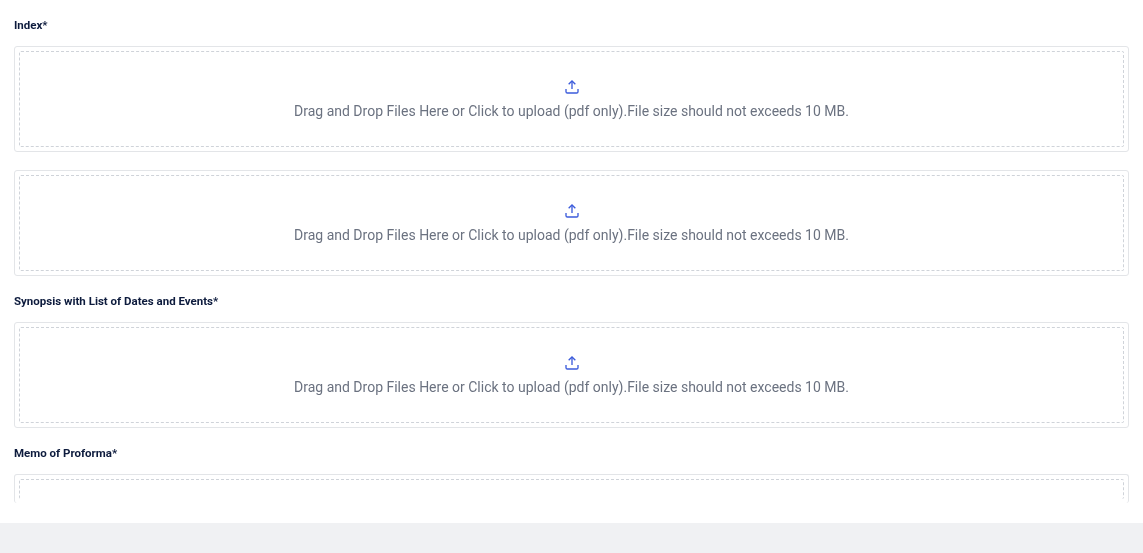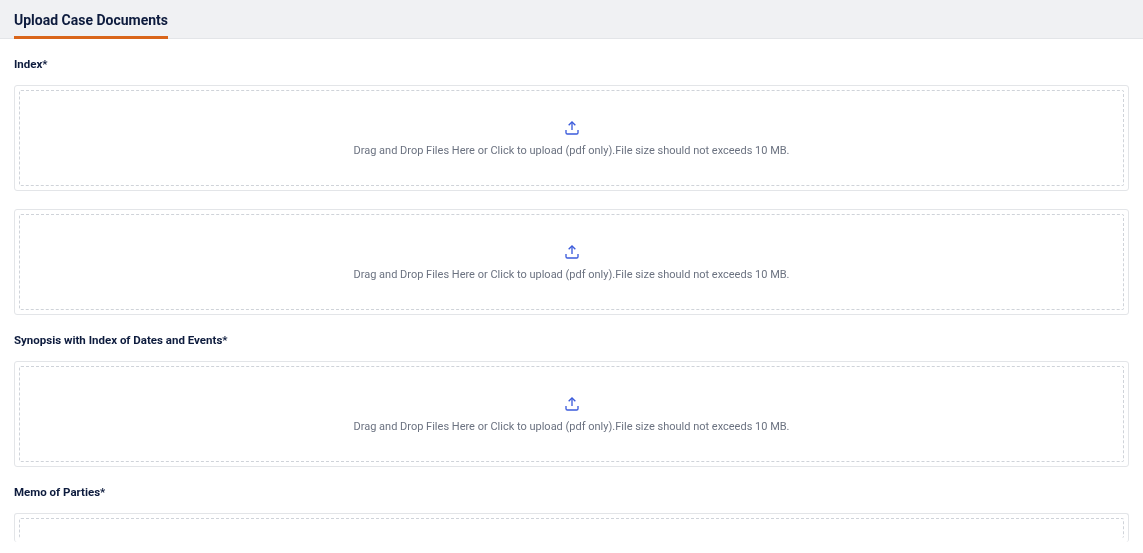--- a/index.html
+++ b/index.html
@@ -67,39 +67,36 @@
       margin-bottom: 4px;
     }
     .upload-icon svg {
       width: 16px;
       height: 16px;
       stroke: #3b5bdb;
       fill: none;
       stroke-width: 2;
     }
     .upload-text {
-      font-size: 11px;
+      font-size: 14px;
       color: #6b7280;
       text-align: center;
     }
     .upload-section-4 .upload-box-inner{
       height: 20px;
       border-bottom: none;
     }
     .upload-section-4 .upload-box-outer{
       border-bottom: none;
     }
   </style>
 </head>
 <body>
 
 <div class="page-container">
-  <div class="header-bar">
-    <div class="header-title">Upload Case Documents</div>
-  </div>
 
   <div class="content-area">
 
     <div class="upload-section">
       <div class="section-label">Index*</div>
       <div class="upload-box-outer">
         <div class="upload-box-inner">
           <span class="upload-icon">
             <svg viewBox="0 0 24 24">
                 <path d="M21 15v4a2 2 0 0 1-2 2H5a2 2 0 0 1-2-2v-4"></path>
@@ -121,37 +118,37 @@
                 <polyline points="17 8 12 3 7 8"></polyline>
                 <line x1="12" y1="3" x2="12" y2="15"></line>
               </svg>
           </span>
           <span class="upload-text">Drag and Drop Files Here or Click to upload (pdf only).File size should not exceeds 10 MB.</span>
         </div>
       </div>
     </div>
 
     <div class="upload-section">
-      <div class="section-label">Synopsis with Index of Dates and Events*</div>
+      <div class="section-label">Synopsis with List of Dates and Events*</div>
       <div class="upload-box-outer">
         <div class="upload-box-inner">
           <span class="upload-icon">
             <svg viewBox="0 0 24 24">
                 <path d="M21 15v4a2 2 0 0 1-2 2H5a2 2 0 0 1-2-2v-4"></path>
                 <polyline points="17 8 12 3 7 8"></polyline>
                 <line x1="12" y1="3" x2="12" y2="15"></line>
               </svg>
           </span>
           <span class="upload-text">Drag and Drop Files Here or Click to upload (pdf only).File size should not exceeds 10 MB.</span>
         </div>
       </div>
     </div>
 
     <div class="upload-section upload-section-4">
-      <div class="section-label">Memo of Parties*</div>
+      <div class="section-label">Memo of Proforma*</div>
       <div class="upload-box-outer">
         <div class="upload-box-inner">
         </div>
       </div>
     </div>
 
   </div>
 </div>
 
 </body></html>

